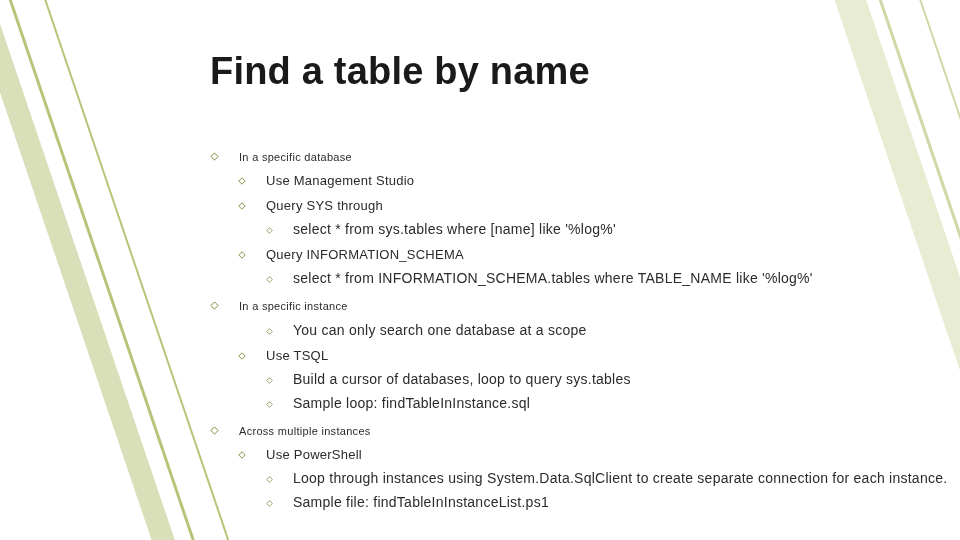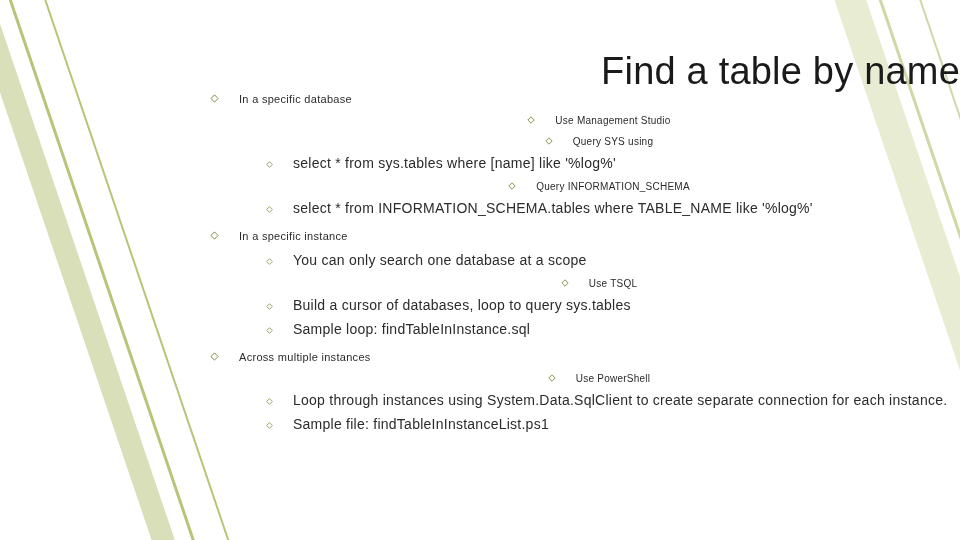--- a/index.html
+++ b/index.html
@@ -18,31 +18,31 @@
   }
   .bg-deco svg { width: 100%; height: 100%; display: block; }
   .content {
     position: relative;
     z-index: 1;
     padding: 50px 0 0 210px;
     color: #2a2a2a;
   }
   .title {
     font-size: 38px;
-    font-weight: 400;
+    font-weight: 700;
     color: #1a1a1a;
+    margin-bottom: 58px;
     letter-spacing: 0.2px;
-    text-align: right;
   }
   ul { list-style: none; }
   .lvl1 > li { margin-bottom: 14px; }
   .lvl1 > li > .row { font-size: 11px; margin-bottom: 10px; letter-spacing: 0.3px; }
   .lvl2 { padding-left: 28px; }
   .lvl2 > li { margin-bottom: 10px; }
-  .lvl2 > li > .row { font-size: 10px; letter-spacing: 0.25px; justify-content: center; }
+  .lvl2 > li > .row { font-size: 13px; letter-spacing: 0.25px; }
   .lvl3 { padding-left: 28px; }
   .lvl3 > li { margin-top: 8px; margin-bottom: 8px; }
   .lvl3 > li > .row { font-size: 14px; letter-spacing: 0.25px; }
   .row { display: flex; align-items: baseline; gap: 20px; }
   .bullet {
     flex: 0 0 auto;
     display: inline-flex;
     align-items: center;
     justify-content: center;
   }
@@ -98,21 +98,21 @@
             <span class="txt">Use Management Studio</span>
           </div>
         </li>
         <li>
           <div class="row">
             <span class="bullet">
                 <svg viewBox="0 0 10 10">
                   <path d="M5 1 L9 5 L5 9 L1 5 Z"></path>
                 </svg>
               </span>
-            <span class="txt">Query SYS using</span>
+            <span class="txt">Query SYS through</span>
           </div>
           <ul class="lvl3">
             <li>
               <div class="row">
                 <span class="bullet">
                     <svg viewBox="0 0 10 10">
                       <path d="M5 1 L9 5 L5 9 L1 5 Z"></path>
                     </svg>
                   </span>
                 <span class="txt">select * from sys.tables where [name] like '%log%'</span>

